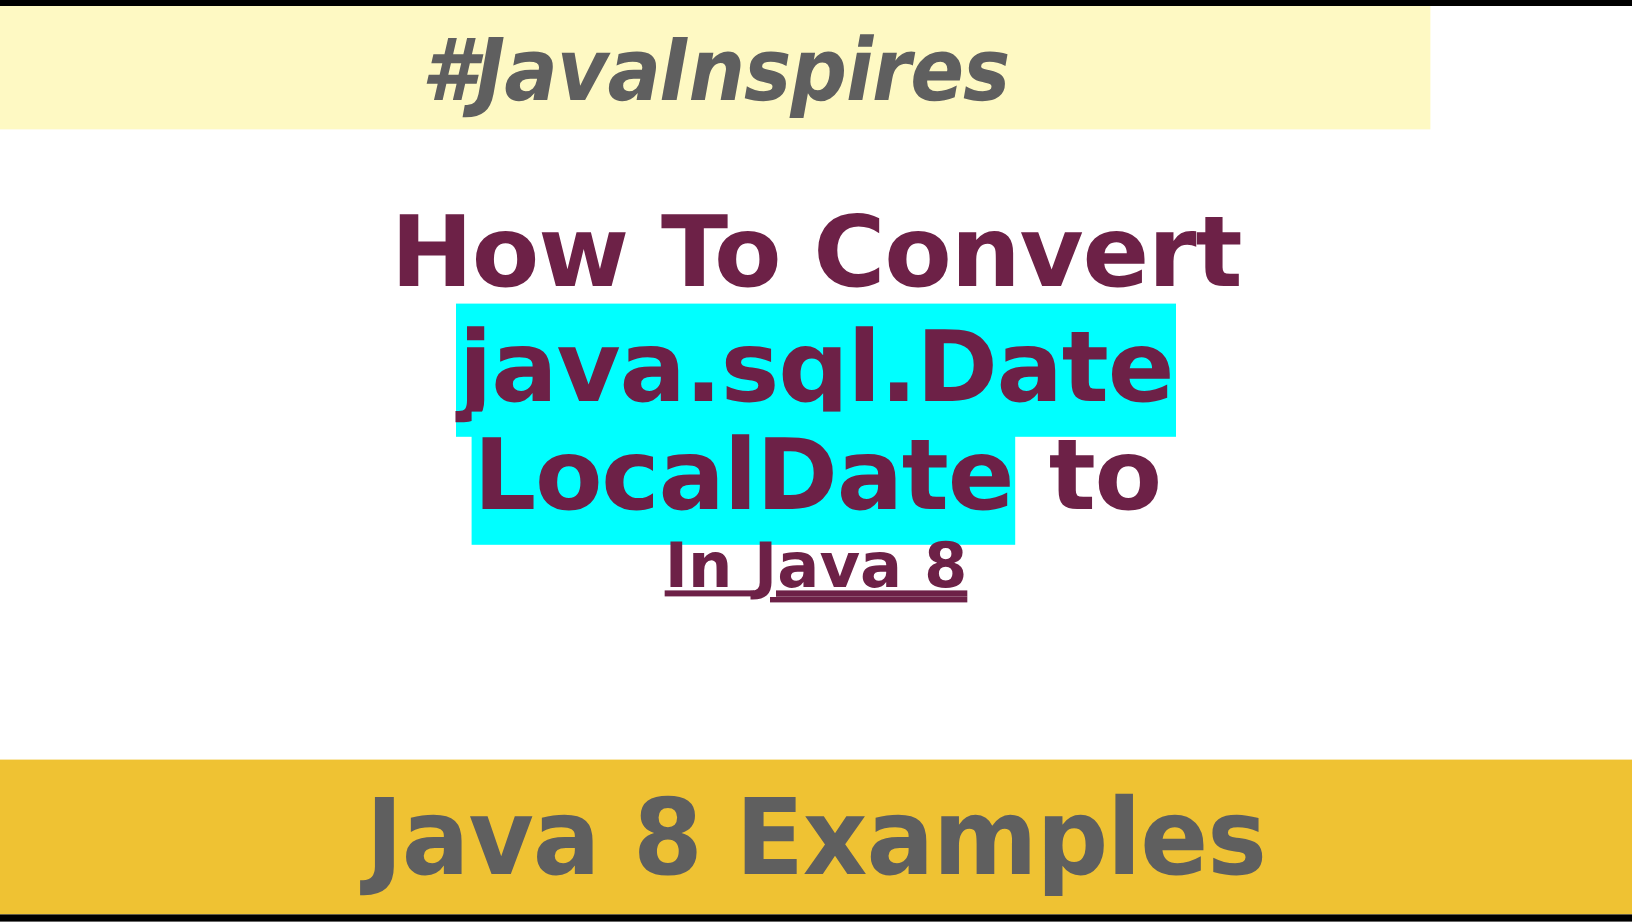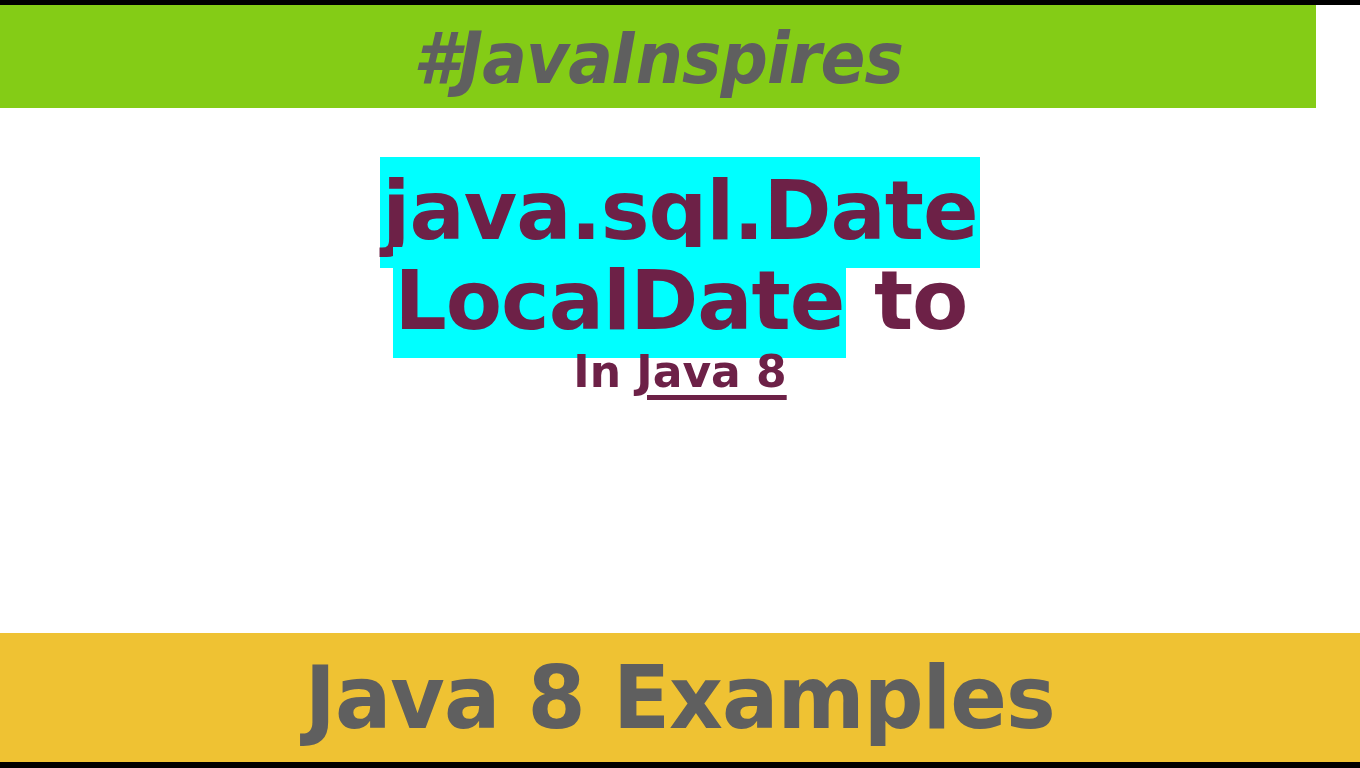--- a/index.html
+++ b/index.html
@@ -32,23 +32,23 @@
     z-index: 5;
   }
   .edge-rule.top    { top: 0;    height: 5px; }
   .edge-rule.bottom { bottom: 0; height: 6px; }
 
   
   .header-band {
     position: absolute;
     left: 0;
     top: 5px;
-    width: 1316px;
+    width: 1192px;
     height: 103px;
-    background: #84cc16;
+    background: #fef9c3;
     display: flex;
     align-items: center;
     justify-content: center;
     overflow: hidden;
   }
   .brand-text {
     font-family: "DejaVu Sans", sans-serif;
     font-weight: bold;
     font-style: italic;
     font-size: 72px;
@@ -95,23 +95,24 @@
     font-size: 82px;
     letter-spacing: -1px;
     margin-bottom: 6px;
   }
   .title-line.l3 {
     font-size: 82px;
     letter-spacing: -1px;
     margin-bottom: 8px;
   }
   .title-line.l4 {
-    font-size: 44px;
+    font-size: 52px;
     letter-spacing: 0px;
     margin-top: 2px;
+    text-decoration: underline;
   }
 
   .hl {
     background: #00ffff;
     padding: 6px 2px 10px 2px;
     box-decoration-break: clone;
     -webkit-box-decoration-break: clone;
   }
 
   .nohl {
@@ -155,20 +156,23 @@
 <div class="thumbnail">
 
   <div class="edge-rule top"></div>
 
   <div class="header-band">
     <div class="brand-text">#JavaInspires</div>
   </div>
 
   <div class="body-area">
 
+    <div class="title-line l1">
+      <span>How To Convert</span>
+    </div>
 
     <div class="title-line l3">
       <span class="hl">java.sql.Date</span>
     </div>
 
     <div class="title-line l2">
       <span class="hl">LocalDate</span><span class="nohl"> to</span>
     </div>
 
     <div class="title-line l4">

